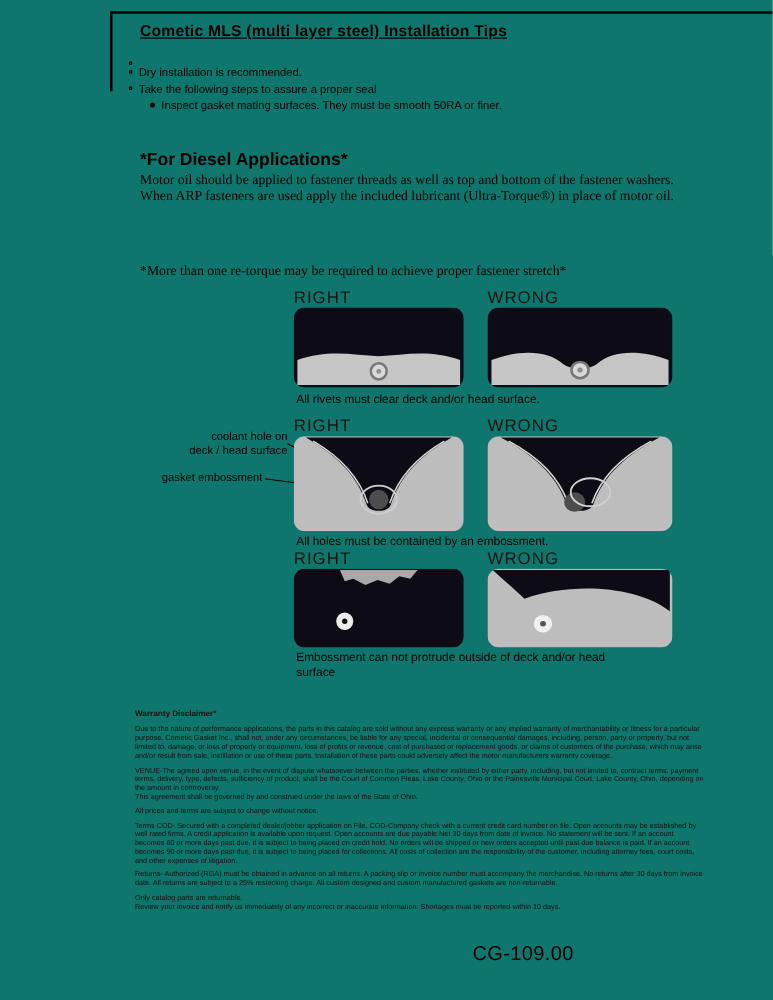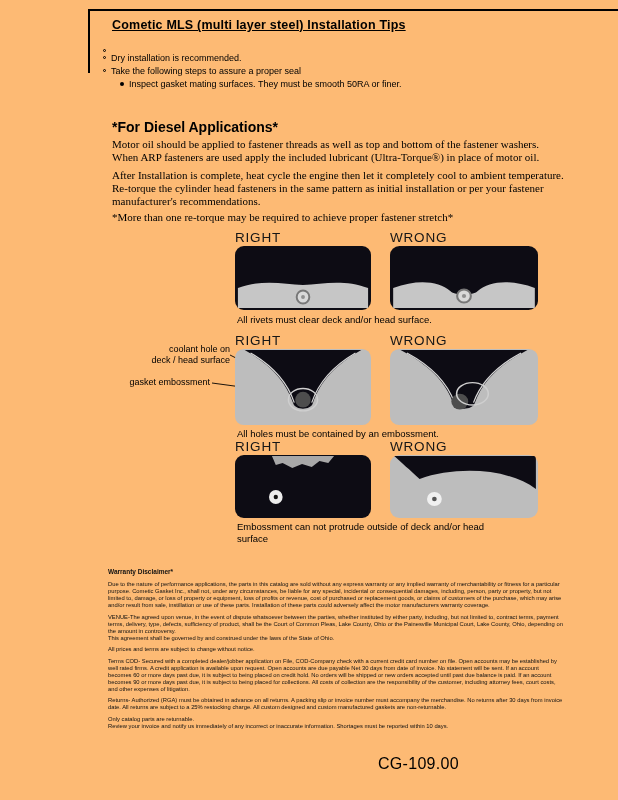--- a/index.html
+++ b/index.html
@@ -2,21 +2,21 @@
 <html style="--panel-black: #0d0c14; --panel-gray: #bdbdbd; --deck-gray: #c6c6c6; --ink: #000000;"><head>
 <meta charset="utf-8">
 <style>
   * { margin:0; padding:0; box-sizing:border-box; }
   body {
     width:618px; height:800px;
     background:#ffffff;
     font-family:"Liberation Sans", sans-serif;
     color:#000;
   }
-  .page { position:relative; width:618px; height:800px; background:#fdba74; overflow:hidden; }
+  .page { position:relative; width:618px; height:800px; background:#0f766e; overflow:hidden; }
 
   .frame-top  { position:absolute; left:88px; top:9px; width:530px; height:2px; background:#000; }
   .frame-left { position:absolute; left:88px; top:9px; width:2px; height:64px; background:#000; }
 
   .title {
     position:absolute; left:112px; top:18px;
     font-size:12.5px; font-weight:bold; text-decoration:underline;
     letter-spacing:.2px;
   }
 
@@ -76,21 +76,20 @@
       <span>Take the following steps to assure a proper seal</span>
     </div>
     <div class="li l2">
       <span class="mk f"></span>
       <span>Inspect gasket mating surfaces.  They must be smooth 50RA or finer.</span>
     </div>
   </div>
 
   <h2 class="diesel-h">*For Diesel Applications*</h2>
   <p class="para p1">Motor oil should be applied to fastener threads as well as top and bottom of the fastener washers. When ARP fasteners are used apply the included lubricant (Ultra-Torque®) in place of motor oil.</p>
-  <p class="para p2">After Installation is complete, heat cycle the engine then let it completely cool to ambient temperature. Re-torque the cylinder head fasteners in the same pattern as initial installation or per your fastener manufacturer's recommendations.</p>
   <p class="para note">*More than one re-torque may be required to achieve proper fastener stretch*</p>
 
   <div class="fw-label" style="left:235px; top:230px; width:136px;">RIGHT</div>
   <div class="fw-label" style="left:390px; top:230px; width:148px;">WRONG</div>
 
   <div class="panel" style="left:235px; top:246px;">
     <svg width="136" height="64" viewBox="0 0 140 64" preserveAspectRatio="none">
       <rect x="0" y="0" width="140" height="64" rx="9" class="f-ink"></rect>
       <path d="M3 62 L3 42 C28 33 50 38 70 39 C90 38 112 33 137 42 L137 62 Z" class="f-deck"></path>
       <circle cx="70" cy="51" r="6.5" fill="#d9d9d9" stroke="#777" stroke-width="2"></circle>

